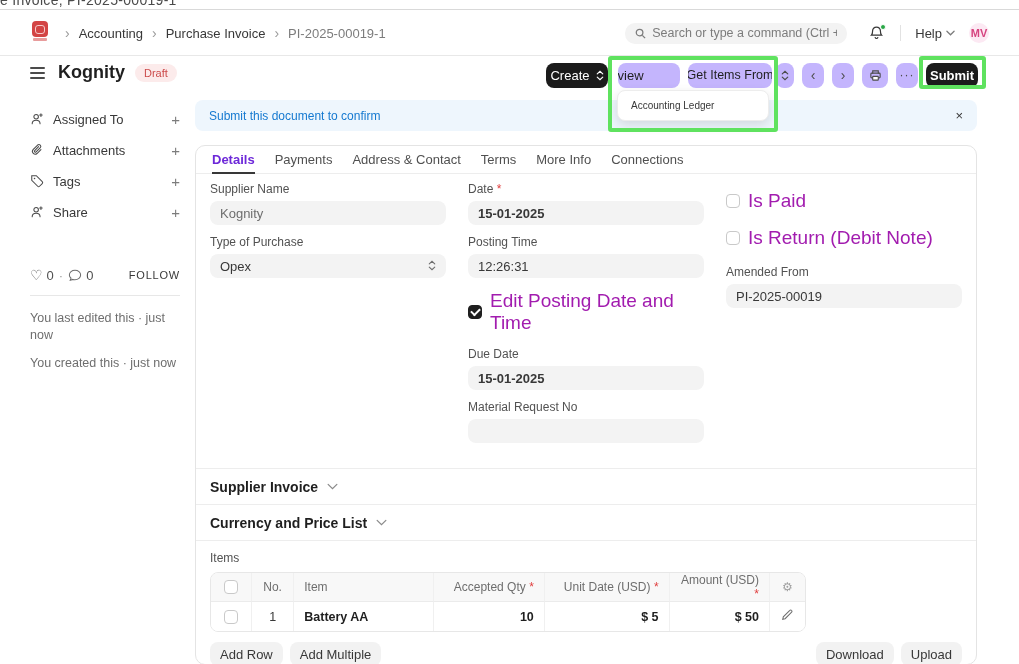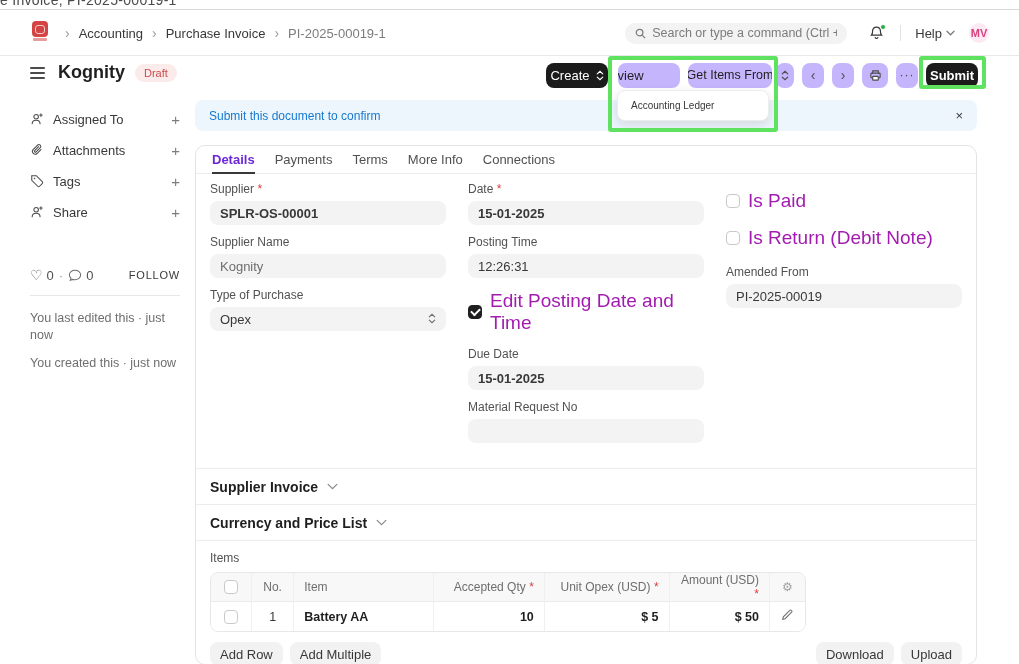--- a/index.html
+++ b/index.html
@@ -316,32 +316,29 @@
   <div class="alert">
     <span class="alert-msg">Submit this document to confirm</span>
     <span class="alert-close">×</span>
   </div>
 
   <div class="card">
 
     <div class="tabs">
       <div class="tab active">Details</div>
       <div class="tab">Payments</div>
+      <div class="tab">Address &amp; Contact</div>
       <div class="tab">Terms</div>
       <div class="tab">More Info</div>
       <div class="tab">Connections</div>
     </div>
 
     <div class="form-grid">
 
       <div class="col1">
-        <div class="field">
-          <label class="f-label"><span>Supplier</span> <span class="req">*</span></label>
-          <div class="control bold">SPLR-OS-00001</div>
-        </div>
         <div class="field">
           <label class="f-label">Supplier Name</label>
           <div class="control muted">Kognity</div>
         </div>
         <div class="field">
           <label class="f-label">Type of Purchase</label>
           <div class="control select">
             <span>Opex</span>
             <span class="updown"><svg width="8" height="11" viewBox="0 0 8 12" fill="none" stroke="#6e6e6e" stroke-width="1.2" stroke-linecap="round">
                   <path d="M1 4.2 4 1.4l3 2.8"></path>
@@ -416,21 +413,21 @@
             <col style="width:38px">
           </colgroup>
         <thead>
           <tr>
             <th class="ta-c">
                 <span class="cb row-cb"></span>
               </th>
             <th class="ta-c">No.</th>
             <th class="ta-l">Item</th>
             <th class="ta-r"><span>Accepted Qty</span> <span class="req">*</span></th>
-            <th class="ta-r"><span>Unit Opex (USD)</span> <span class="req">*</span></th>
+            <th class="ta-r"><span>Unit Date (USD)</span> <span class="req">*</span></th>
             <th class="ta-r"><span>Amount (USD)</span> <span class="req">*</span></th>
             <th class="ta-c"><span class="gear-ico">⚙</span></th>
           </tr>
         </thead>
         <tbody>
           <tr>
             <td class="ta-c">
                 <span class="cb row-cb"></span>
               </td>
             <td class="ta-c">1</td>

